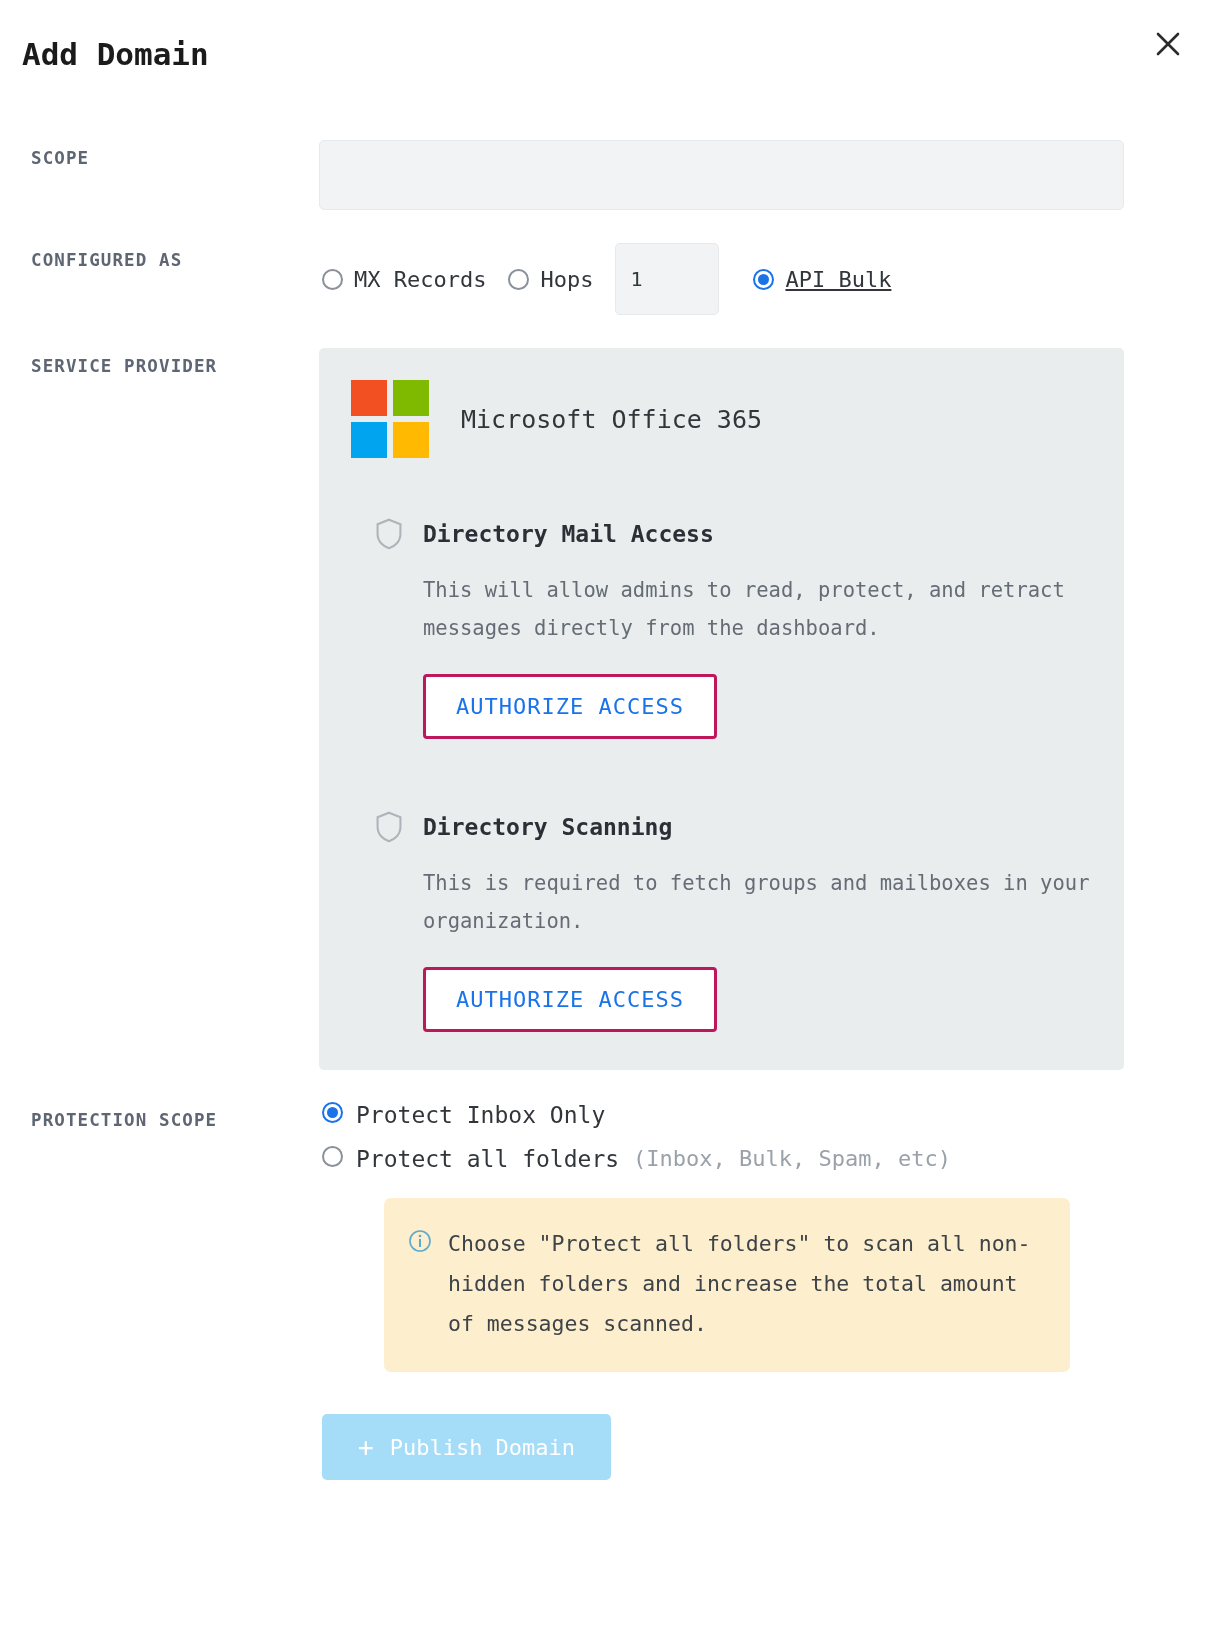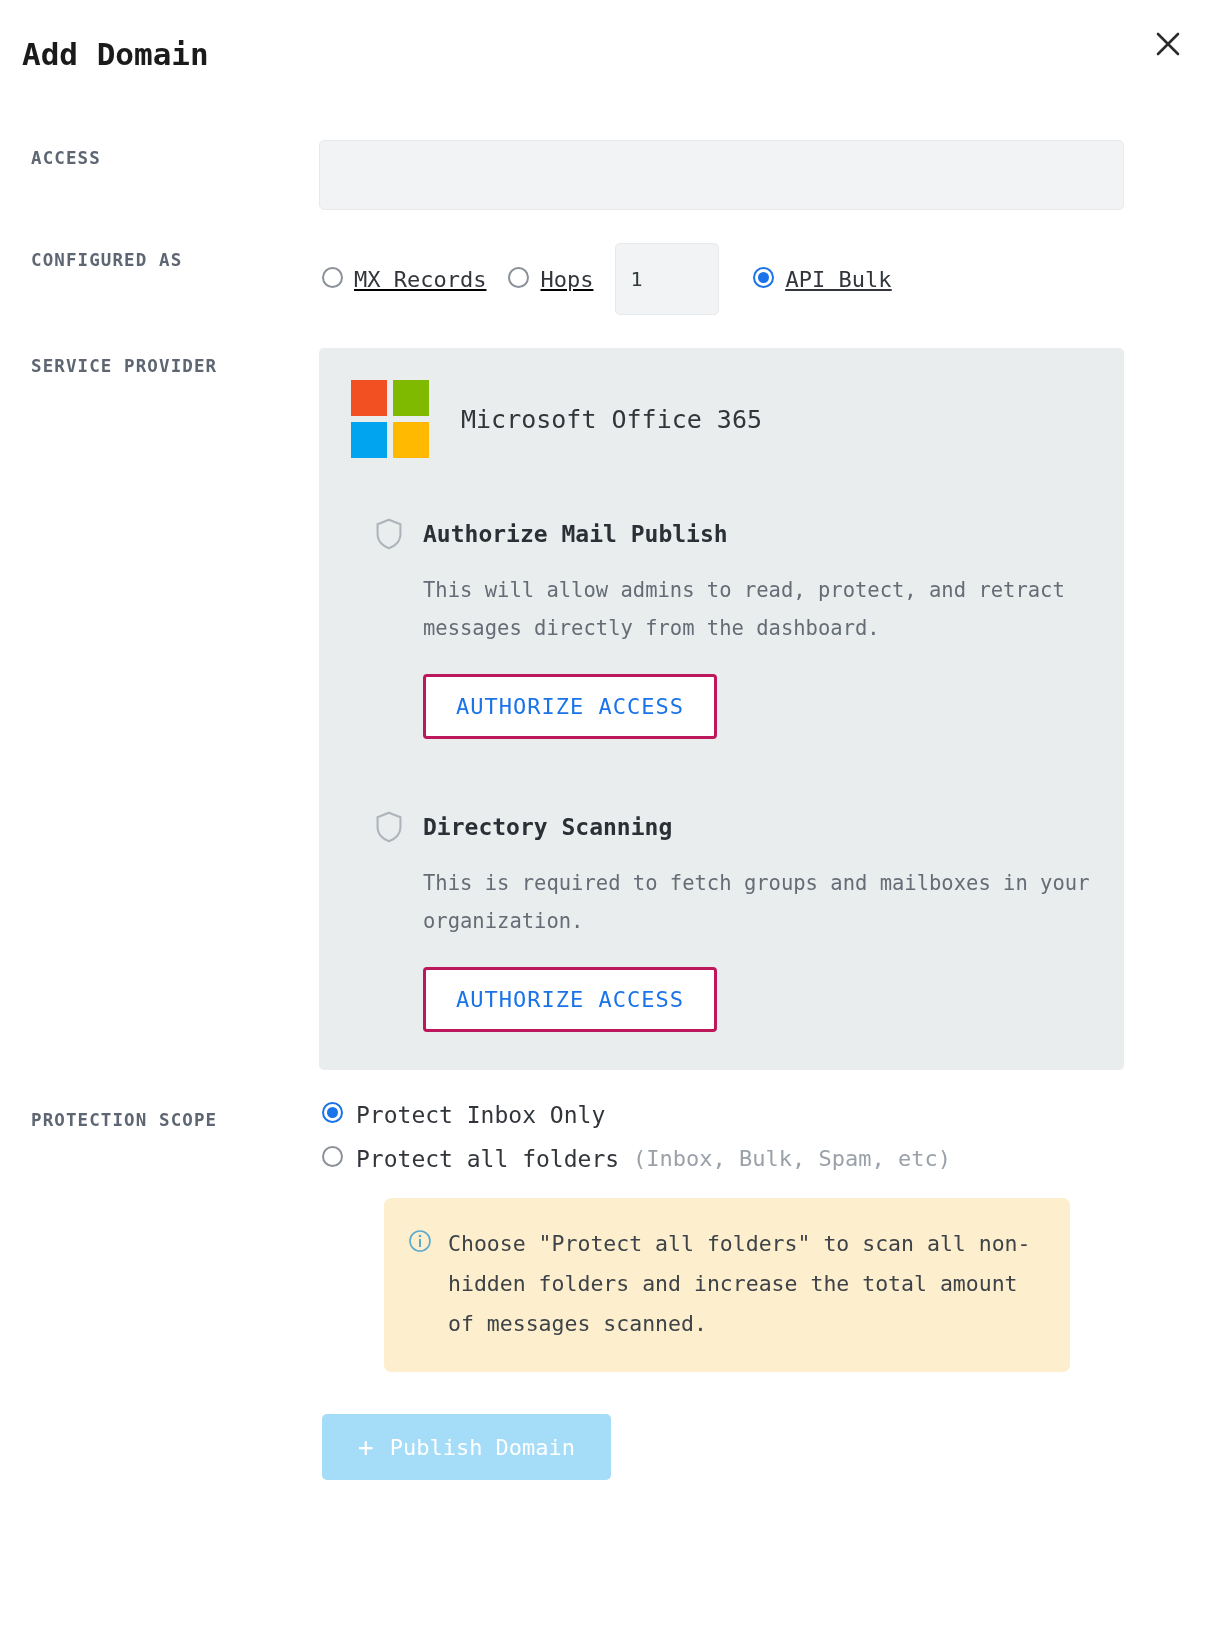--- a/index.html
+++ b/index.html
@@ -79,24 +79,23 @@
   }
 
   
   .configrow {
     display: flex;
     align-items: center;
     height: 74px;
   }
   .radio-opt {
     display: flex;
-    align-items: flex-start;
+    align-items: center;
     cursor: pointer;
     margin-right: 22px;
-    text-decoration: underline;
   }
   .radio {
     width: 21px;
     height: 21px;
     border-radius: 50%;
     border: 2px solid #8b9199;
     background: #fff;
     display: inline-block;
     position: relative;
     flex: 0 0 auto;
@@ -269,21 +268,21 @@
   <button class="close-btn" aria-label="close">
     <svg width="30" height="30" viewBox="0 0 30 30">
       <line x1="5" y1="5" x2="25" y2="25" stroke="#2b2b2b" stroke-width="2.6" stroke-linecap="round"></line>
       <line x1="25" y1="5" x2="5" y2="25" stroke="#2b2b2b" stroke-width="2.6" stroke-linecap="round"></line>
     </svg>
   </button>
 
   <div class="form">
 
     <div class="row">
-      <div class="label">ACCESS</div>
+      <div class="label">SCOPE</div>
       <div class="field">
         <input class="domain-input" type="text" placeholder="" style="">
       </div>
     </div>
 
     <div class="spacer-row"></div>
 
     <div class="row">
       <div class="label">CONFIGURED AS</div>
       <div class="field">
@@ -320,21 +319,21 @@
               <i style="background:#ffb900"></i>
             </span>
             <span class="provider-name">Microsoft Office 365</span>
           </div>
 
           <div class="auth-block">
             <div class="auth-head">
               <svg class="shield-icon" viewBox="0 0 24 28">
                 <path d="M12 1.5 L22 5.5 V14 c0 7-5.5 11-10 12.5 C7.5 25 2 21 2 14 V5.5 Z" fill="none" stroke="#aeb4ba" stroke-width="1.8"></path>
               </svg>
-              <span class="auth-title">Authorize Mail Publish</span>
+              <span class="auth-title">Directory Mail Access</span>
             </div>
             <div class="auth-desc">This will allow admins to read, protect, and retract messages directly from the dashboard.</div>
             <button class="auth-btn">AUTHORIZE ACCESS</button>
           </div>
 
           <div class="auth-block">
             <div class="auth-head">
               <svg class="shield-icon" viewBox="0 0 24 28">
                 <path d="M12 1.5 L22 5.5 V14 c0 7-5.5 11-10 12.5 C7.5 25 2 21 2 14 V5.5 Z" fill="none" stroke="#aeb4ba" stroke-width="1.8"></path>
               </svg>

